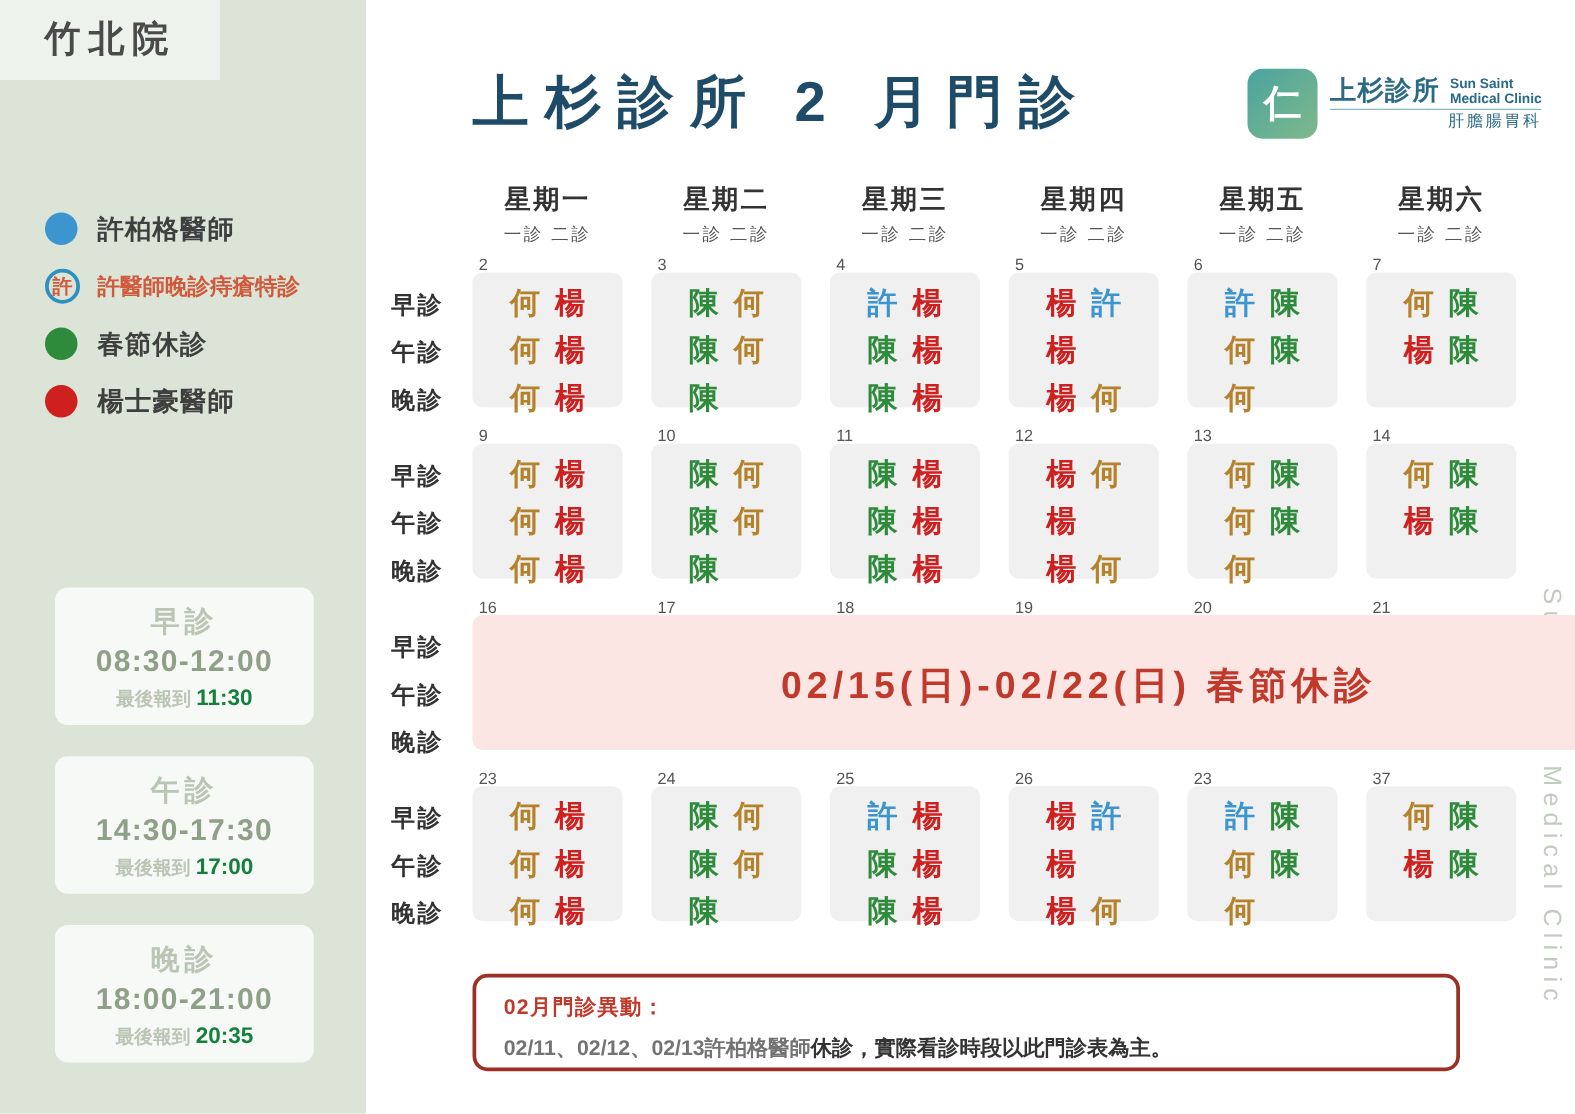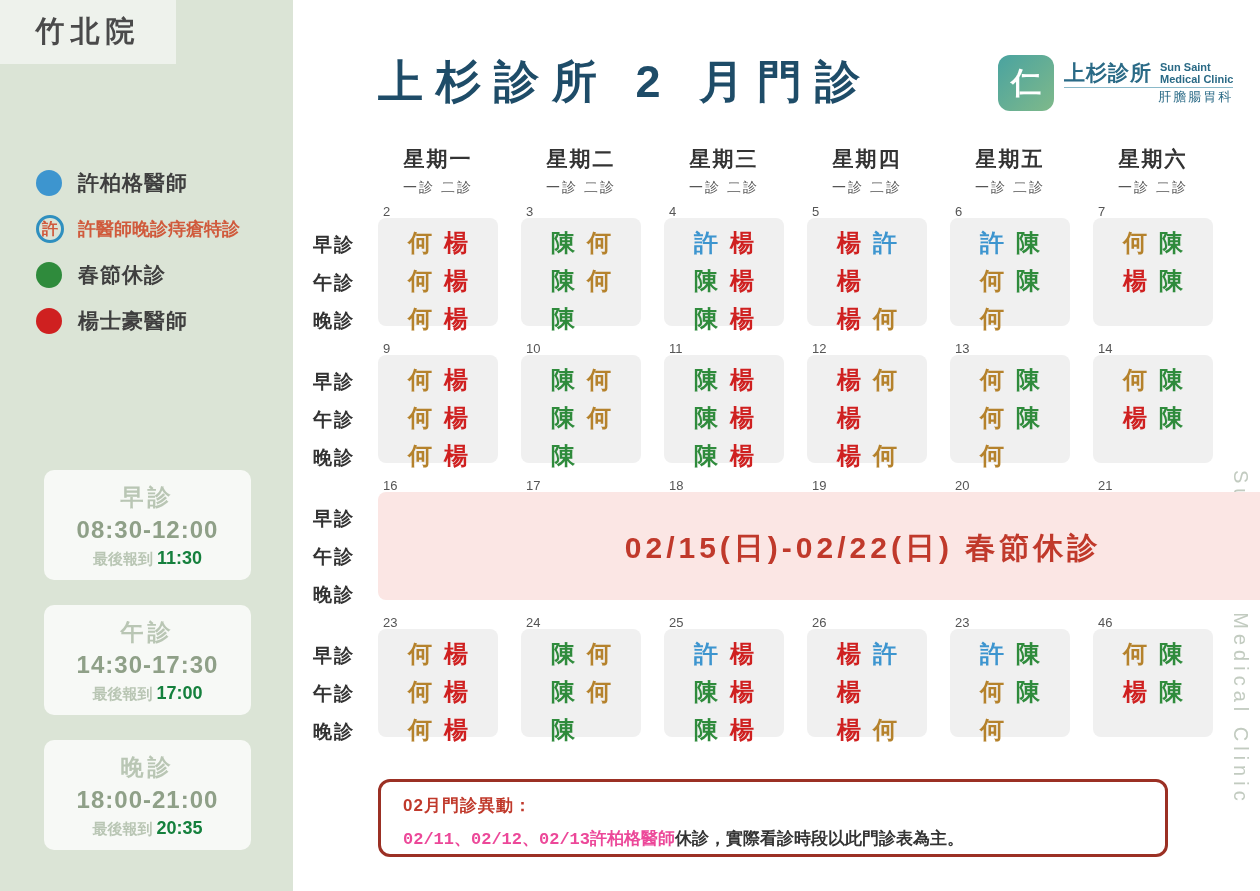--- a/index.html
+++ b/index.html
@@ -89,21 +89,21 @@
     font-size:30px;font-weight:bold;color:#c0392b;letter-spacing:4px;
     width:100%;text-align:center;
   }
   #notice{
     position:absolute;left:85px;top:779px;width:790px;height:78px;
     border:3px solid #9b3024;border-radius:12px;box-sizing:border-box;
     padding:12px 22px;
   }
   .n1{font-size:17px;font-weight:bold;color:#c0392b;letter-spacing:1px;}
   .n2{font-size:17px;font-weight:bold;color:#333;letter-spacing:0px;margin-top:10px;}
-  .n-blue{color:#ec4899;font-family:Liberation Mono, monospace;}
+  .n-blue{color:#737373;}
 </style>
 </head>
 <body>
 
 <div id="sidebar">
   <div id="branch-tab">
     <span>竹北院</span>
   </div>
 
   <div class="doc-list">
@@ -349,21 +349,21 @@
         </div>
       </div>
       <div class="datenum" style="left: 662px; top: 615px;">23</div>
       <div class="cell" style="left: 657px; top: 629px;">
         <div style="padding-top: 6px;">
           <div class="row-names"><span class="nm" style="color: rgb(61, 149, 207);">許</span><span class="nm" style="color: rgb(47, 139, 60);">陳</span></div>
           <div class="row-names"><span class="nm" style="color: rgb(181, 130, 44);">何</span><span class="nm" style="color: rgb(47, 139, 60);">陳</span></div>
           <div class="row-names"><span class="nm" style="color: rgb(181, 130, 44);">何</span><span class="nm" style="color: transparent;"></span></div>
         </div>
       </div>
-      <div class="datenum" style="left: 805px; top: 615px;">46</div>
+      <div class="datenum" style="left: 805px; top: 615px;">37</div>
       <div class="cell" style="left: 800px; top: 629px;">
         <div style="padding-top: 6px;">
           <div class="row-names"><span class="nm" style="color: rgb(181, 130, 44);">何</span><span class="nm" style="color: rgb(47, 139, 60);">陳</span></div>
           <div class="row-names"><span class="nm" style="color: rgb(207, 32, 32);">楊</span><span class="nm" style="color: rgb(47, 139, 60);">陳</span></div>
           <div class="row-names"><span class="nm" style="color: transparent;"></span><span class="nm" style="color: transparent;"></span></div>
         </div>
       </div>
     </div>
 
   <div id="notice">

